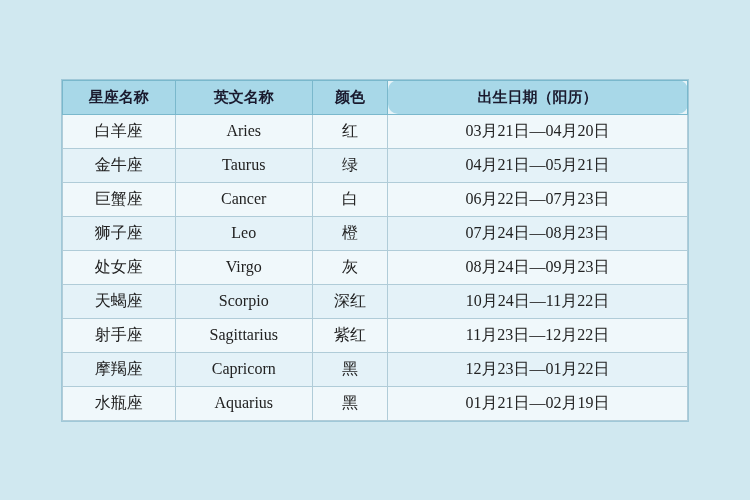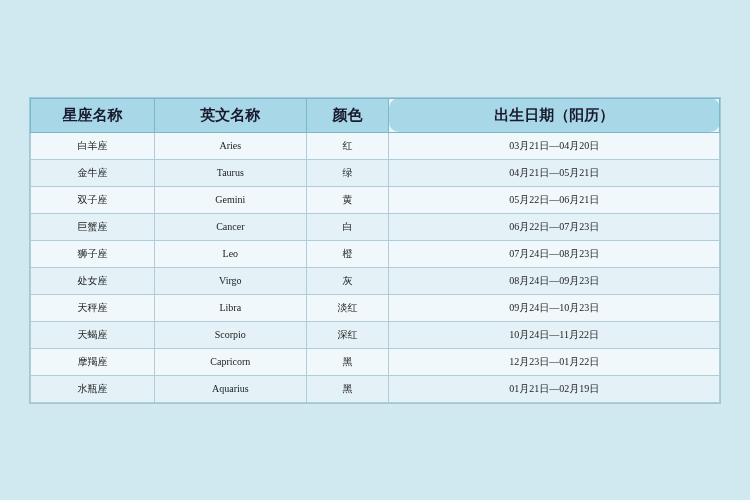--- a/index.html
+++ b/index.html
@@ -14,21 +14,21 @@
       background-color: #d0e8f0;
       display: flex;
       align-items: center;
       justify-content: center;
       font-family: "SimSun", "宋体", serif;
     }
 
     .table-container {
       background-color: #e8f4f8;
       border: 1px solid #a0c8d8;
-      width: 692px;
+      width: 628px;
     }
 
     table {
       width: 100%;
       border-collapse: collapse;
     }
 
     th {
       background-color: #a8d8e8;
       border: 1px solid #7ab8cc;
@@ -36,21 +36,21 @@
       text-align: center;
       font-size: 15px;
       font-weight: bold;
       color: #1a1a2e;
     }
 
     td {
       border: 1px solid #b0ccd8;
       padding: 6px 10px;
       text-align: center;
-      font-size: 10px;
+      font-size: 16px;
       color: #222;
       background-color: #f0f8fb;
       margin-left: 44px;
     }
 
     tr:nth-child(even) td {
       background-color: #e4f2f8;
     }
 
     .col-chinese { width: 18%; }
@@ -78,54 +78,48 @@
           <td>红</td>
           <td>03月21日—04月20日</td>
         </tr>
         <tr>
           <td>金牛座</td>
           <td>Taurus</td>
           <td>绿</td>
           <td>04月21日—05月21日</td>
         </tr>
         <tr>
-          <td>双子座</td>
-          <td>Gemini</td>
-          <td>黄</td>
-          <td>05月22日—06月21日</td>
-        </tr>
-        <tr>
           <td>巨蟹座</td>
           <td>Cancer</td>
           <td>白</td>
           <td>06月22日—07月23日</td>
         </tr>
         <tr>
           <td>狮子座</td>
           <td>Leo</td>
           <td>橙</td>
           <td>07月24日—08月23日</td>
         </tr>
         <tr>
           <td>处女座</td>
           <td>Virgo</td>
           <td>灰</td>
           <td>08月24日—09月23日</td>
         </tr>
         <tr>
-          <td>天秤座</td>
-          <td>Libra</td>
-          <td>淡红</td>
-          <td>09月24日—10月23日</td>
-        </tr>
-        <tr>
           <td>天蝎座</td>
           <td>Scorpio</td>
           <td>深红</td>
           <td>10月24日—11月22日</td>
+        </tr>
+        <tr>
+          <td>射手座</td>
+          <td>Sagittarius</td>
+          <td>紫红</td>
+          <td>11月23日—12月22日</td>
         </tr>
         <tr>
           <td>摩羯座</td>
           <td>Capricorn</td>
           <td>黑</td>
           <td>12月23日—01月22日</td>
         </tr>
         <tr>
           <td>水瓶座</td>
           <td>Aquarius</td>

